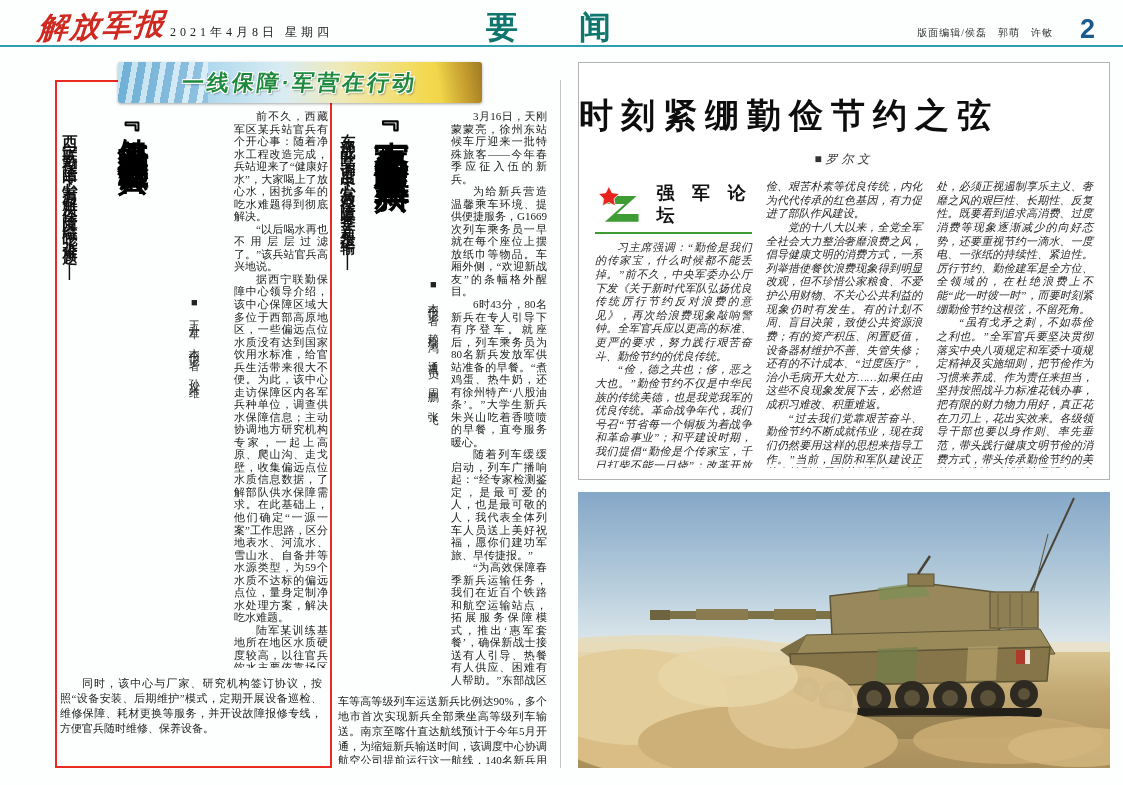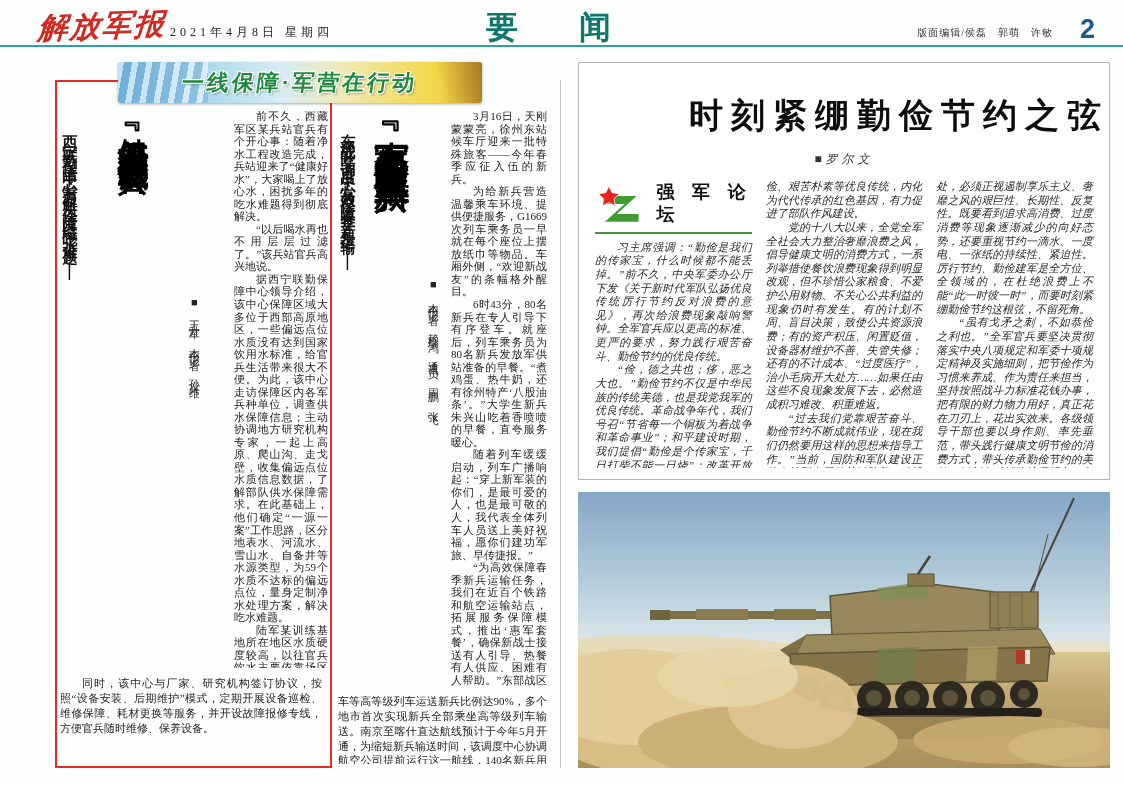--- a/index.html
+++ b/index.html
@@ -63,32 +63,32 @@
   .mid-content .byline-v { padding-top:168px; }
   .mid-content .bodycol { width:96px; height:576px; }
   .mid-footer { margin-top:6px; height:70px; }
   .cont p:first-child { text-indent:0; }
 
   .v-sep { position:absolute; left:560px; top:80px; height:688px; border-left:1px solid #c3c3c3; }
 
   
   .forum-box { position:absolute; left:578px; top:62px; width:532px; height:418px;
                border:1px solid #b3b3b3; background:#fff; }
-  .forum-title { margin-top:30px; text-align:right; font-size:34px; font-weight:bold; color:#0d0d0d;
+  .forum-title { margin-top:30px; text-align:left; font-size:34px; font-weight:bold; color:#0d0d0d;
                  font-family:"Liberation Sans", sans-serif; letter-spacing:8px; }
   .forum-byline { margin-top:12px; text-align:center; font-size:12px; color:#333; letter-spacing:4px;
                   font-style:italic; }
   .forum-cols { display:flex; gap:14px; padding:12px 16px 0 16px; height:300px; overflow:hidden; }
   .fcol { flex:1; font-size:11px; line-height:1.24; text-align:justify; color:#262626;
           font-style:italic; }
   .fcol p { text-indent:2em; }
   .badge { display:flex; align-items:center; gap:6px; padding:2px 0 5px 0; margin-bottom:7px;
            border-bottom:2px solid #3f9c35; font-style:normal; }
   .badge-label { font-size:18px; font-weight:bold; letter-spacing:6px; color:#111;
-                 font-family:Liberation Mono, monospace; margin-left:10px; }
+                 font-family:Liberation Serif, serif; margin-left:10px; }
 
   
   .photo { position:absolute; left:578px; top:492px; width:532px; height:276px; overflow:hidden; }
   .photo svg { display:block; }
 </style>
 </head>
 <body>
 
 <div class="page">
 
@@ -126,21 +126,21 @@
 
   <div class="mid-content">
     <div class="art-row">
       <div class="v kicker">东部战区某调度中心高效保障春季新兵运输——</div>
       <div class="v headline-v">『惠军套餐』温暖应征入伍新兵</div>
       <div class="v byline-v">■本报记者　赖瑜鸿　通讯员　周鹏　张飞</div>
       <div class="bodycol">
           <p>3月16日，天刚蒙蒙亮，徐州东站候车厅迎来一批特殊旅客——今年春季应征入伍的新兵。</p>
           <p>为给新兵营造温馨乘车环境、提供便捷服务，G1669次列车乘务员一早就在每个座位上摆放纸巾等物品。车厢外侧，“欢迎新战友”的条幅格外醒目。</p>
           <p>6时43分，80名新兵在专人引导下有序登车。就座后，列车乘务员为80名新兵发放军供站准备的早餐。“煮鸡蛋、热牛奶，还有徐州特产‘八股油条’。”大学生新兵朱兴山吃着香喷喷的早餐，直夸服务暖心。</p>
-          <p>随着列车缓缓启动，列车广播响起：“穿上新军装的你们，是最可爱的人，也是最可敬的人，我代表全体列车人员送上美好祝福，愿你们建功军旅、早传捷报。”</p>
+          <p>随着列车缓缓启动，列车广播响起：“经专家检测鉴定，是最可爱的人，也是最可敬的人，我代表全体列车人员送上美好祝福，愿你们建功军旅、早传捷报。”</p>
           <p>“为高效保障春季新兵运输任务，我们在近百个铁路和航空运输站点，拓展服务保障模式，推出‘惠军套餐’，确保新战士接送有人引导、热餐有人供应、困难有人帮助。”东部战区某调度中心领导介绍。</p>
         </div>
     </div>
     <div class="footer-blk mid-footer cont">
         <p>车等高等级列车运送新兵比例达90%，多个地市首次实现新兵全部乘坐高等级列车输送。南京至喀什直达航线预计于今年5月开通，为缩短新兵输送时间，该调度中心协调航空公司提前运行这一航线，140名新兵用时6小时直飞喀什，“惠军套餐”提供的优质服务，将温暖送到应征入伍新兵的心坎上。</p>
       </div>
   </div>
 
   <div class="v-sep"></div>
 

